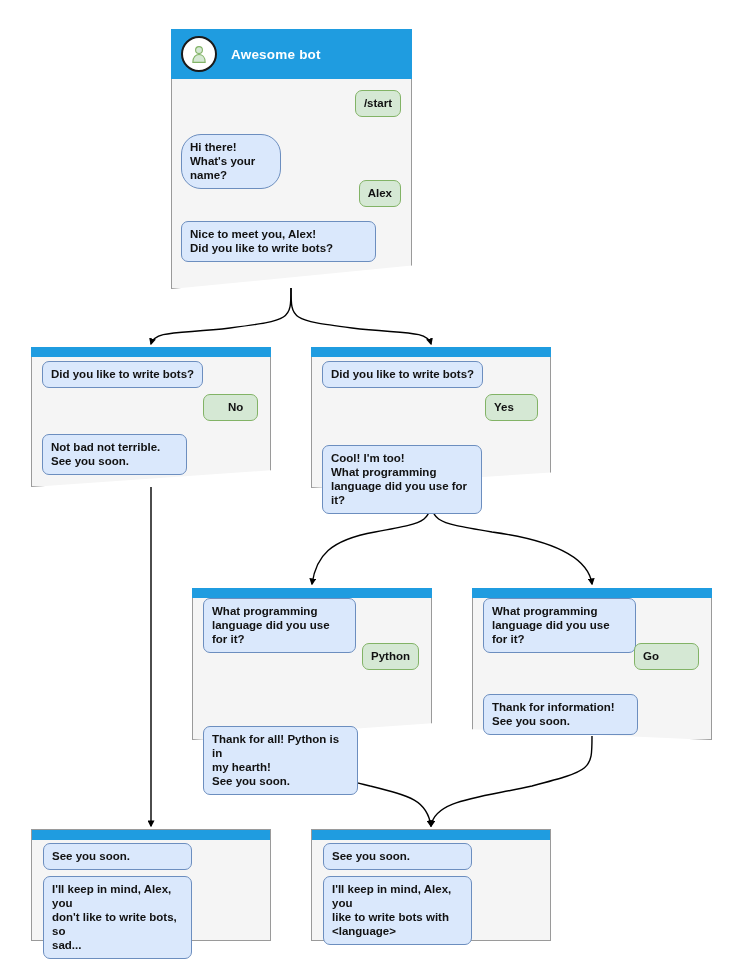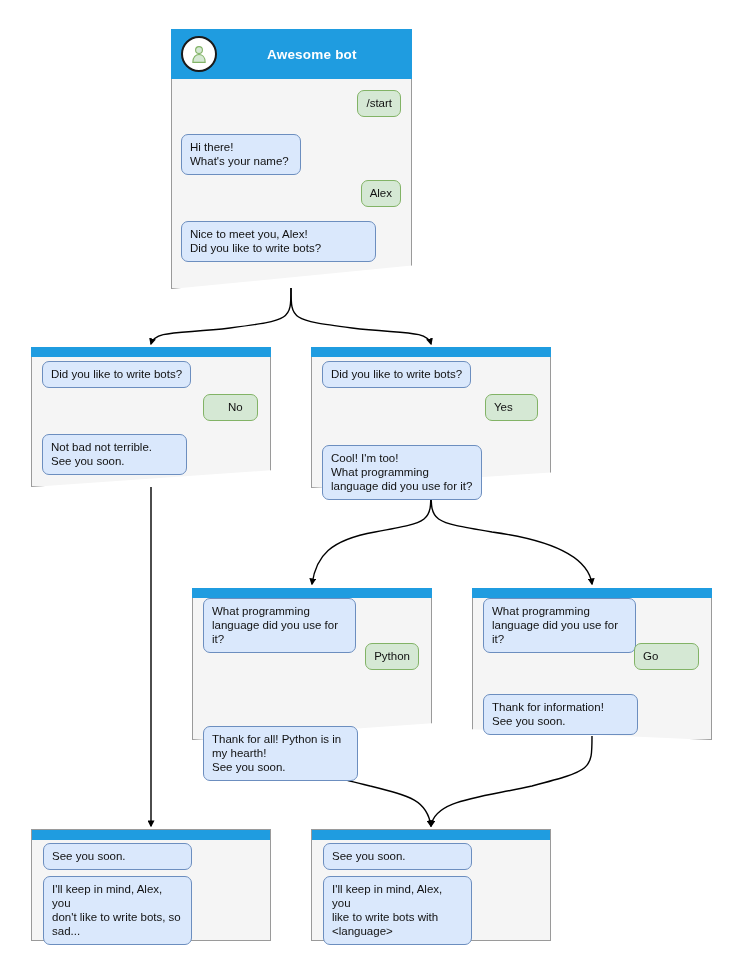--- a/index.html
+++ b/index.html
@@ -50,21 +50,20 @@
     left: 0; top: 0;
     height: 10px;
     width: 100%;
     background: #1f9ce0;
   }
   .titlebar.tall {
     height: 50px;
     display: flex;
     align-items: center;
     padding-left: 10px;
-    gap: 36px;
   }
   .avatar {
     width: 36px; height: 36px;
     border-radius: 50%;
     background: #ffffff;
     border: 2px solid #1a1a1a;
     display: flex;
     align-items: center;
     justify-content: center;
     flex: none;
@@ -79,20 +78,21 @@
   .bubble {
     position: absolute;
     border-radius: 7px;
     border: 1px solid #6c8ebf;
     background: #dae8fc;
     color: #111111;
     font-size: 11.5px;
     line-height: 14px;
     padding: 5px 8px 6px 8px;
     white-space: pre-line;
+    font-weight: bold;
   }
   .bubble.user {
     border-color: #82b366;
     background: #d5e8d4;
   }
 </style>
 </head>
 <body>
 
 <div id="stage">
@@ -127,21 +127,21 @@
       <div class="titlebar tall">
         <span class="avatar">
           <svg width="20" height="20" viewBox="0 0 24 24">
             <circle cx="12" cy="7.2" r="4.1" fill="#d5e8d4" stroke="#82b366" stroke-width="1.3"></circle>
             <path d="M4.6 22 C4.6 15.6 8.2 12.6 12 12.6 C15.8 12.6 19.4 15.6 19.4 22 Z" fill="#d5e8d4" stroke="#82b366" stroke-width="1.3"></path>
           </svg>
         </span>
         <span class="bot-title">Awesome bot</span>
       </div>
       <div class="bubble user" style="right:11px; top:61px;">/start</div>
-      <div class="bubble" style="left:10px; top:105px; width:120px;">Hi there!
+      <div class="bubble" style="left:10px; top:105px; width:100px;border-radius:20px;">Hi there!
 What's your name?</div>
       <div class="bubble user" style="right:11px; top:151px;">Alex</div>
       <div class="bubble" style="left:10px; top:192px; width:195px;">Nice to meet you, Alex!
 Did you like to write bots?</div>
     </div>
   </div>
 
   <div class="card skew" style="left:31px; top:347px; width:240px; height:140px;">
     <div class="skin" style="clip-path: polygon(0% 0%, 100% 0%, 100% 88%, 0% 100%);"></div>
     <div class="content">

